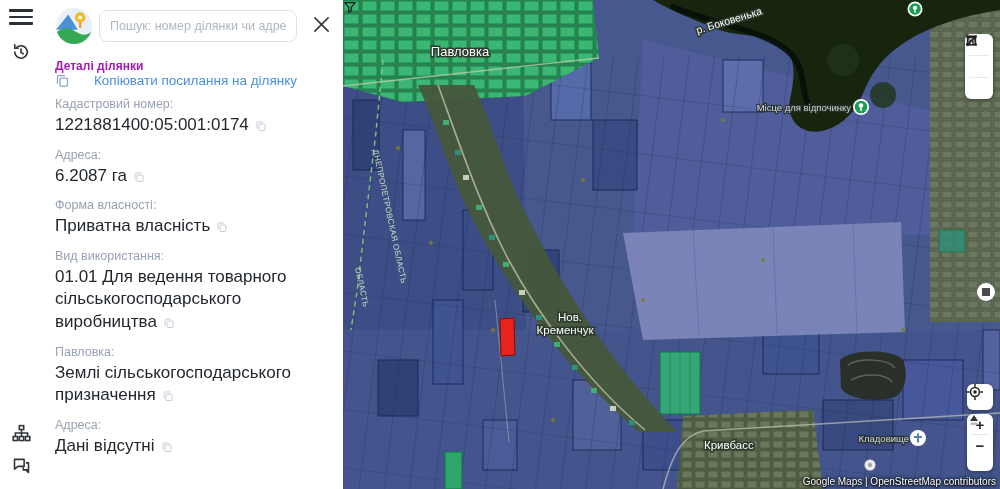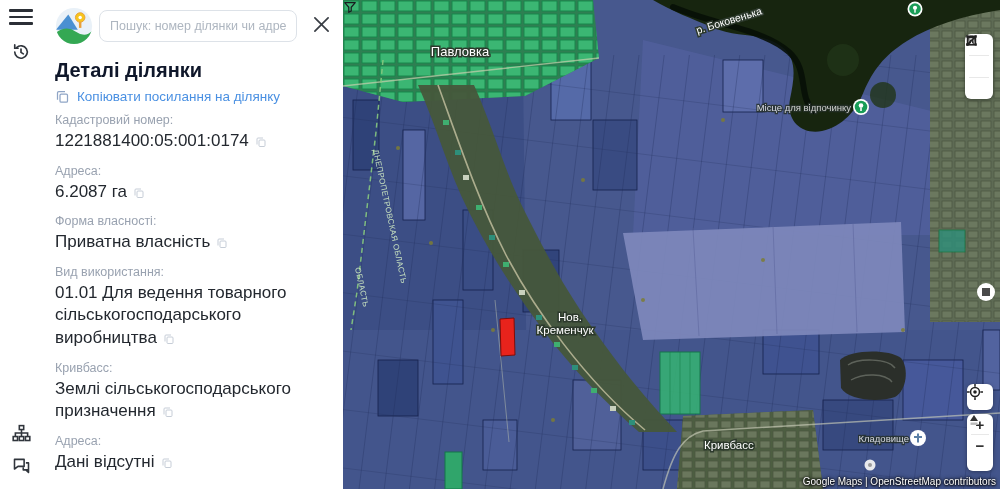--- a/index.html
+++ b/index.html
@@ -37,22 +37,22 @@
   #hamburger span{display:block;height:2.5px;background:#2b2f36;border-radius:1px;margin-bottom:4px;}
   .rail-icon{position:absolute;left:11px;background:none;border:none;padding:0;cursor:pointer;}
 
   #content{position:absolute;left:55px;top:7px;width:278px;}
   #header-row{display:flex;align-items:center;}
   #search-input{width:176px;height:30px;margin-left:6px;border:1px solid #dde2e8;border-radius:8px;
                 padding:0 10px;font:12.5px "Liberation Sans",sans-serif;color:#333;outline:none;}
   #search-input::placeholder{color:#aeb6c0;}
   #close-btn{margin-left:14px;background:none;border:none;padding:2px;cursor:pointer;line-height:1;}
 
-  #panel-title{margin:14px 0 0 0;font-size:20px;font-weight:700;color:#0f172a;}
-  #copy-link{display:flex;align-items:center;gap:7px;margin-top:7px;cursor:pointer;background:none;border:none;padding:0;}
+  #panel-title{margin:14px 0 0 0;font-size:12px;font-weight:700;color:#a21caf;}
+  #copy-link{display:flex;align-items:center;gap:24px;margin-top:0;cursor:pointer;background:none;border:none;padding:0;}
   #copy-link span{font-size:13.5px;color:#4a90e2;}
 
   .field{margin-top:9px;}
   .field-label{font-size:12.5px;color:#99a2b0;margin-bottom:3px;}
   .field-value{font-size:17px;color:#23282f;line-height:1.33;}
   .copy-ic{display:inline-block;vertical-align:-2px;margin-left:6px;color:#c6cdd7;cursor:pointer;}
 </style>
 </head>
 <body>
 
@@ -353,21 +353,21 @@
 
       <div class="field">
         <div class="field-label">Вид використання:</div>
         <div class="field-value"><span>01.01 Для ведення товарного сільськогосподарського виробництва</span><span class="copy-ic"><svg width="12" height="12" viewBox="0 0 24 24" fill="none" stroke="currentColor" stroke-width="2">
                 <rect x="8" y="8" width="12" height="13" rx="2"></rect>
                 <path d="M16 4H6a2 2 0 0 0-2 2v11"></path>
               </svg></span></div>
       </div>
 
       <div class="field">
-        <div class="field-label">Кривбасс:</div>
+        <div class="field-label">Павловка:</div>
         <div class="field-value"><span>Землі сільськогосподарського призначення</span><span class="copy-ic"><svg width="12" height="12" viewBox="0 0 24 24" fill="none" stroke="currentColor" stroke-width="2">
                 <rect x="8" y="8" width="12" height="13" rx="2"></rect>
                 <path d="M16 4H6a2 2 0 0 0-2 2v11"></path>
               </svg></span></div>
       </div>
 
       <div class="field">
         <div class="field-label">Адреса:</div>
         <div class="field-value"><span>Дані відсутні</span><span class="copy-ic"><svg width="12" height="12" viewBox="0 0 24 24" fill="none" stroke="currentColor" stroke-width="2">
                 <rect x="8" y="8" width="12" height="13" rx="2"></rect>

